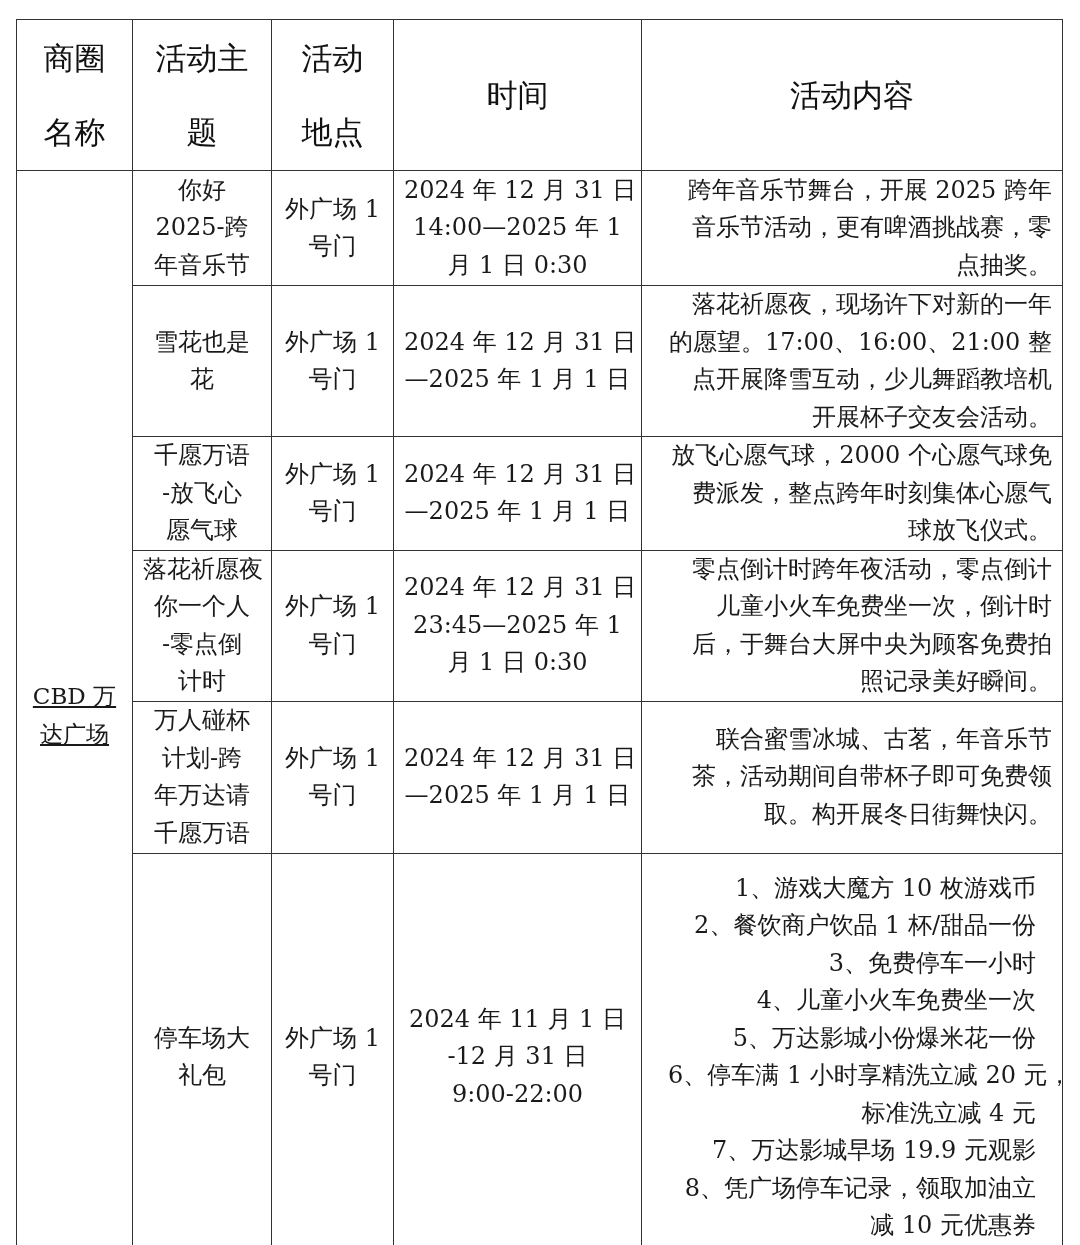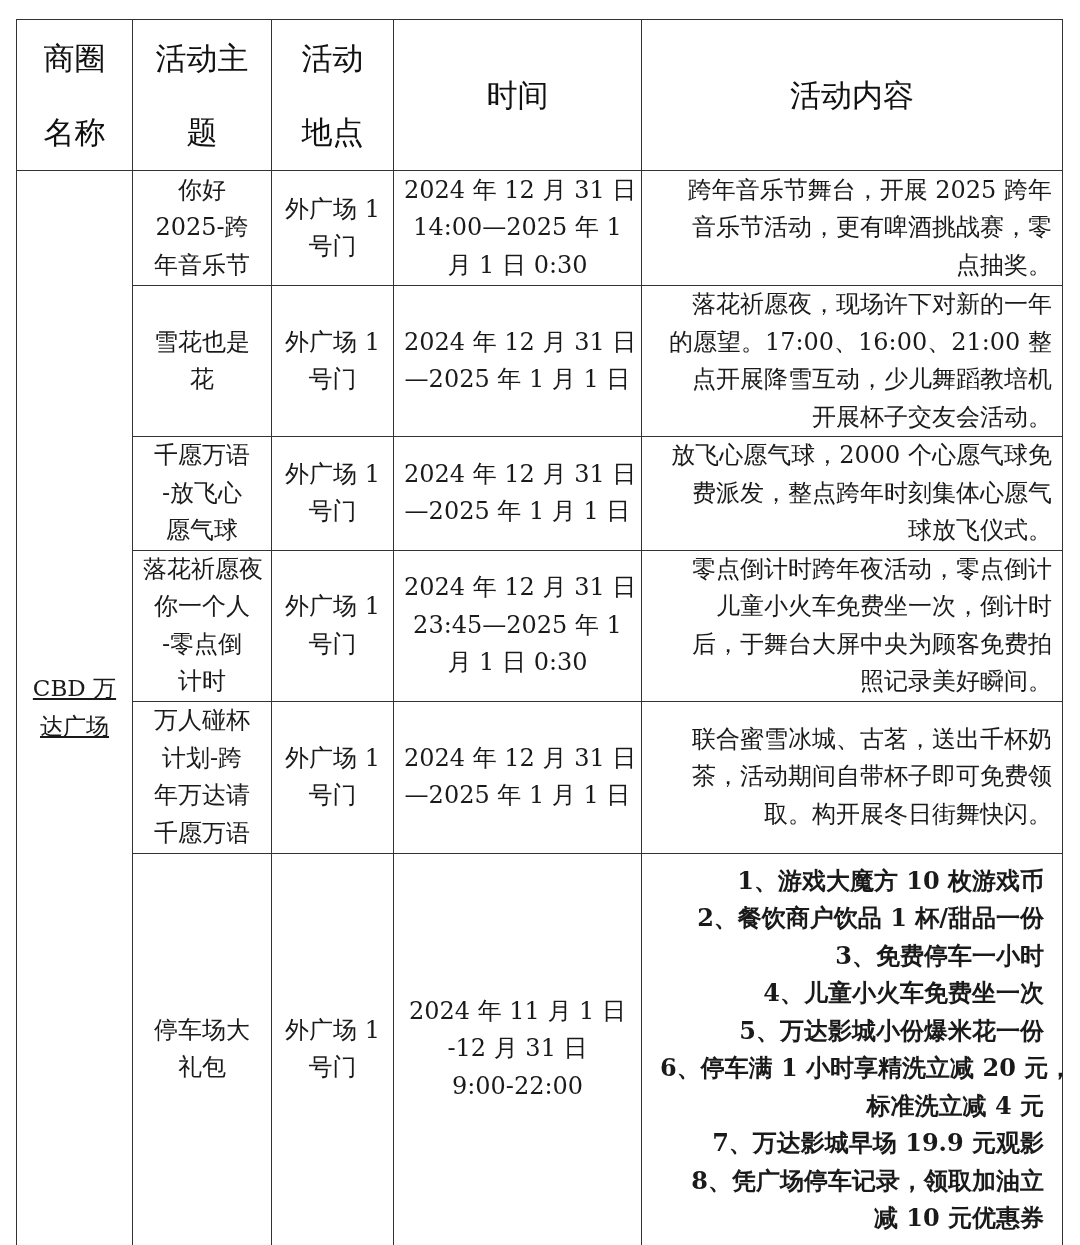--- a/index.html
+++ b/index.html
@@ -24,21 +24,21 @@
       line-height: 74px;
       height: 150px;
       text-align: center;
       color: #111;
       padding: 0 2px;
     }
     td.c { text-align: center; font-size: 24px; line-height: 37.5px; }
     td.l { text-align: right; font-size: 24px; line-height: 37.5px; padding-left: 12px; padding-right: 8px; }
     td.district { font-size: 23px; text-decoration: underline; }
     .line { display: block; white-space: nowrap; }
-    ul.perks { list-style: none; margin: 8px; padding: 0; font-weight: bold; }
+    ul.perks { list-style: none; margin: 16px; padding: 0; }
     ul.perks li { font-size: 24px; line-height: 37.5px; white-space: nowrap; }
   </style>
 </head>
 <body>
 
 <table class="events">
   <colgroup>
     <col style="width:116px">
     <col style="width:139px">
     <col style="width:122px">
@@ -170,21 +170,21 @@
       </td>
       <td class="c">
         <span class="line">外广场 1</span>
         <span class="line">号门</span>
       </td>
       <td class="c">
         <span class="line">2024 年 12 月 31 日</span>
         <span class="line">—2025 年 1 月 1 日</span>
       </td>
       <td class="l">
-        <span class="line">联合蜜雪冰城、古茗，送出千杯奶</span>
+        <span class="line">联合蜜雪冰城、古茗，年音乐节</span>
         <span class="line">茶，活动期间自带杯子即可免费领</span>
         <span class="line">取。构开展冬日街舞快闪。</span>
       </td>
     </tr>
 
     <tr style="height:375px">
       <td class="c">
         <span class="line">停车场大</span>
         <span class="line">礼包</span>
       </td>

